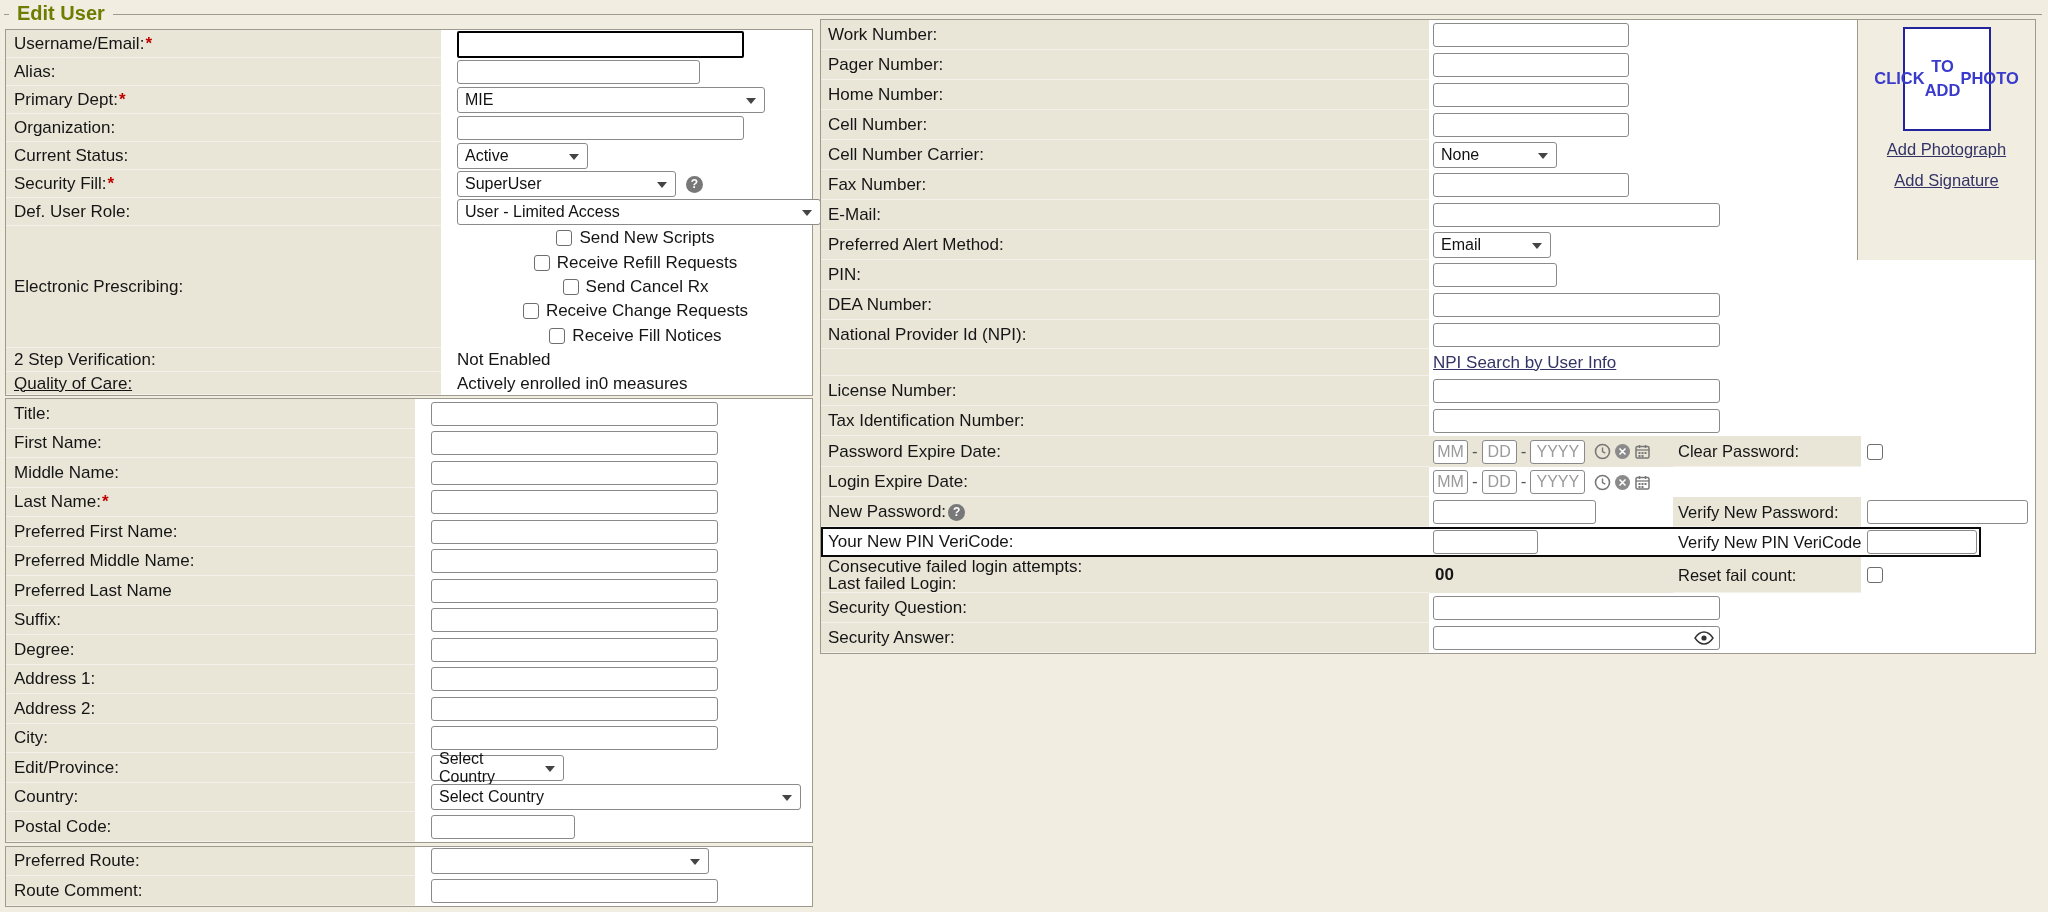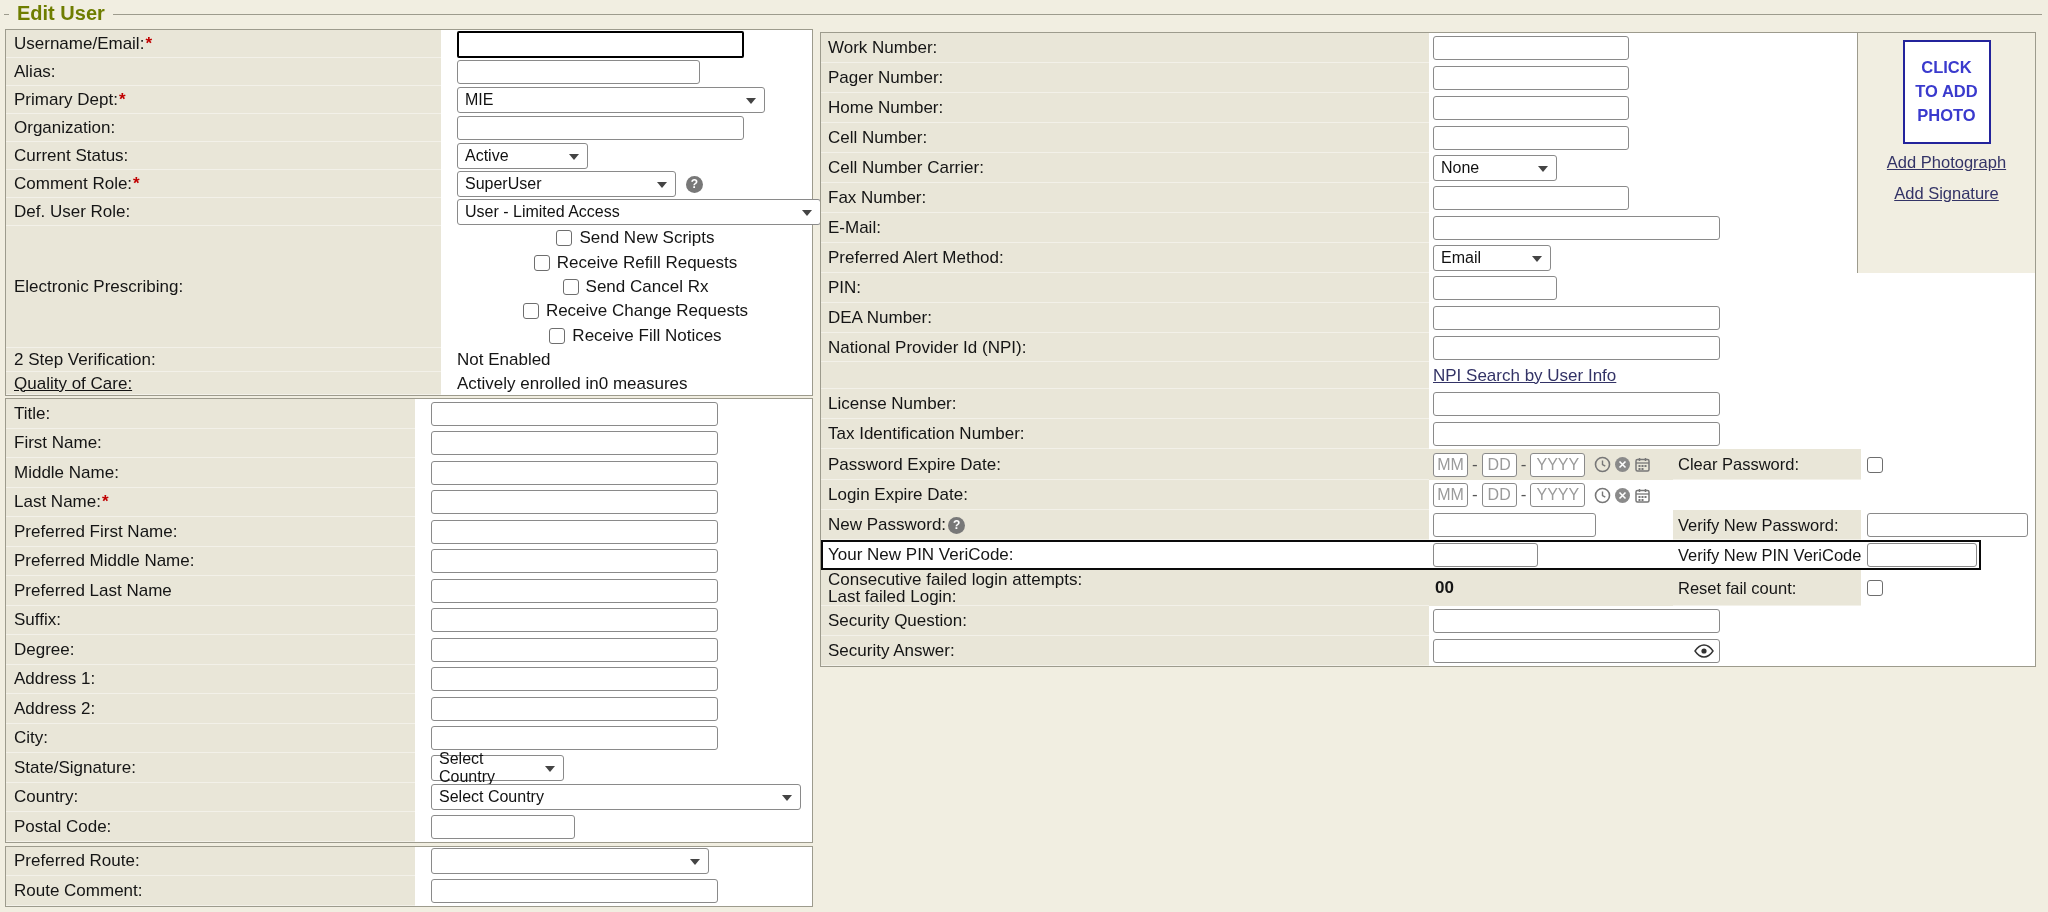--- a/index.html
+++ b/index.html
@@ -25,39 +25,39 @@
   .w105{width:105px}.w110{width:110px}.w118{width:118px}.w124{width:124px}.w131{width:131px}.w133{width:133px}.w144{width:144px}.w161{width:161px}.w163{width:163px}.w196{width:196px}.w205{width:205px}.w219{width:219px}.w243{width:243px}.w278{width:278px}.w287{width:287px}.w308{width:308px}.w364{width:364px}.w370{width:370px}
   .sel{height:26px;border:1px solid #8a8a8a;border-radius:3px;background:#fff;display:inline-flex;align-items:center;padding:0 24px 0 7px;position:relative;font-size:16px;box-sizing:border-box;color:#111;flex:none;cursor:pointer;}
   .sel::after{content:"";position:absolute;right:8px;top:10px;border-left:5px solid transparent;border-right:5px solid transparent;border-top:6px solid #444;}
   .req{color:#c00000;font-weight:bold;margin-left:1px;}
   .link{color:#333366;text-decoration:underline;cursor:pointer;}
   .help{width:17px;height:17px;border-radius:50%;background:#787878;color:#fff;font-size:12px;font-weight:bold;display:inline-flex;align-items:center;justify-content:center;flex:none;cursor:pointer;}
   .cb{width:16px;height:16px;border:1.5px solid #6e6e6e;border-radius:3px;background:#fff;box-sizing:border-box;flex:none;cursor:pointer;}
   .ep{display:flex;flex-direction:column;justify-content:center;}
   .eprow{display:flex;align-items:center;gap:7px;height:24.4px;}
   .ul{text-decoration:underline;}
-  .pr{position:absolute;left:820px;top:32px;width:1214px;border:1px solid #9d9b8d;background:#fff;box-sizing:content-box;}
+  .pr{position:absolute;left:820px;top:19px;width:1214px;border:1px solid #9d9b8d;background:#fff;box-sizing:content-box;}
   .rrow{display:flex;align-items:stretch;position:relative;background:#fff;}
   .rlbl{width:608px;background:#e9e6d8;display:flex;align-items:center;padding-left:7px;box-sizing:border-box;flex:none;box-shadow:inset 0 -1px 0 rgba(255,255,255,.45);}
   .rval{flex:1;display:flex;align-items:center;padding-left:4px;background:#fff;min-width:0;}
   .rv240{width:240px;flex:none;}
   .rlbl2{width:188px;background:#e9e6d8;display:flex;align-items:center;padding-left:5px;box-sizing:border-box;flex:none;font-size:16.5px;white-space:nowrap;box-shadow:inset 0 -1px 0 rgba(255,255,255,.45);}
   .rval2{flex:1;display:flex;align-items:center;padding-left:6px;background:#fff;}
   .beige .rval{background:#e9e6d8;}
   .white-all .rlbl,.white-all .rlbl2{background:#fff;box-shadow:none;}
   .pin-outline{position:absolute;left:0;top:0;width:1160px;height:100%;border:2px solid #0a0a0a;box-sizing:border-box;pointer-events:none;z-index:3;}
   .dgrp{display:flex;align-items:center;gap:4px;}
   .din{width:35px;text-align:center;padding:0 2px;}
   .din.dy{width:55px;}
   .dash{color:#555;}
   .dicons{display:flex;align-items:center;gap:3px;margin-left:5px;}
   .icon{display:inline-flex;align-items:center;justify-content:center;flex:none;cursor:pointer;}
   .stack{display:flex;flex-direction:column;justify-content:flex-end;line-height:17px;}
   .photo-cell{position:absolute;right:0;top:0;width:178px;height:240px;background:#f1eee1;border-left:1px solid #9d9b8d;box-sizing:border-box;display:flex;flex-direction:column;align-items:center;z-index:2;}
-  .photo-box{margin-top:7px;width:84px;height:100px;border:2px solid #23239b;background:#fff;display:flex;flex-direction:column;align-items:center;justify-content:center;color:#3a3acd;font-weight:bold;font-size:16.5px;line-height:1.45;cursor:pointer;text-align:center;}
+  .photo-box{margin-top:7px;width:84px;height:100px;border:2px solid #23239b;background:#fff;display:flex;flex-direction:row;align-items:center;justify-content:center;color:#3a3acd;font-weight:bold;font-size:16.5px;line-height:1.45;cursor:pointer;text-align:center;}
   .photo-link{margin-top:9px;font-size:16.5px;}
   .photo-link2{margin-top:12px;font-size:16.5px;}
   .bold{font-weight:bold;}
   .ewrap{position:relative;display:inline-flex;align-items:center;}
   .eye{position:absolute;right:6px;top:50%;transform:translateY(-50%);display:inline-flex;cursor:pointer;}
   .ml6{margin-left:6px;margin-top:44px;}.ml10{margin-left:10px;}.ml2{margin-left:2px;}
 </style>
 </head>
 <body>
 
@@ -111,21 +111,21 @@
           <span>Current Status:</span>
         </div>
       <div class="val">
         <div class="sel w131">
             <span>Active</span>
           </div>
       </div>
     </div>
     <div class="row h28">
       <div class="lbl">
-        <span>Comment Role:</span>
+        <span>Security Fill:</span>
           <span class="req">*</span>
       </div>
       <div class="val">
         <div class="sel w219">
             <span>SuperUser</span>
           </div>
         <span class="help ml10">?</span>
       </div>
     </div>
     <div class="row h28">
@@ -278,21 +278,21 @@
     <div class="row h295">
       <div class="lbl">
           <span>City:</span>
         </div>
       <div class="val">
           <input class="ti w287" style="">
         </div>
     </div>
     <div class="row h295">
       <div class="lbl">
-          <span>State/Signature:</span>
+          <span>Edit/Province:</span>
         </div>
       <div class="val">
         <div class="sel w133">
             <span>Select Country</span>
           </div>
       </div>
     </div>
     <div class="row h295">
       <div class="lbl">
           <span>Country:</span>

